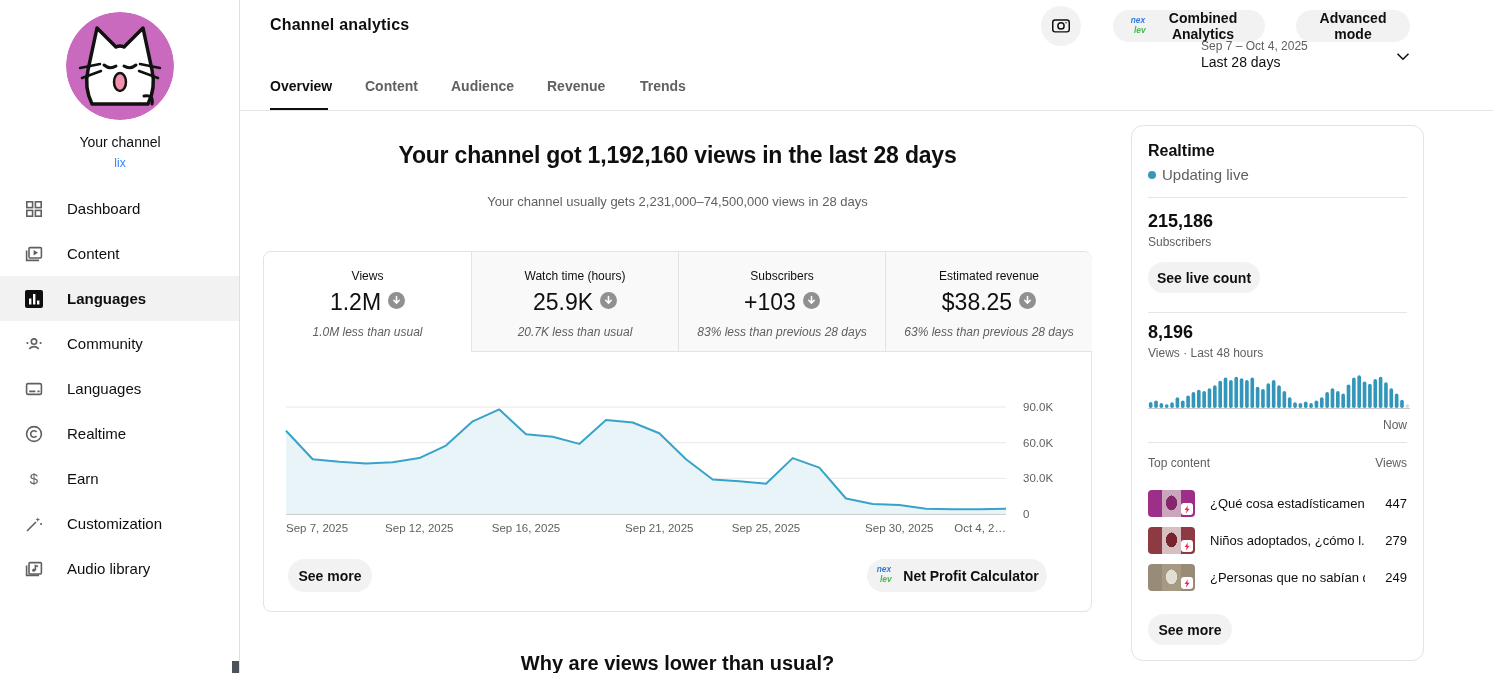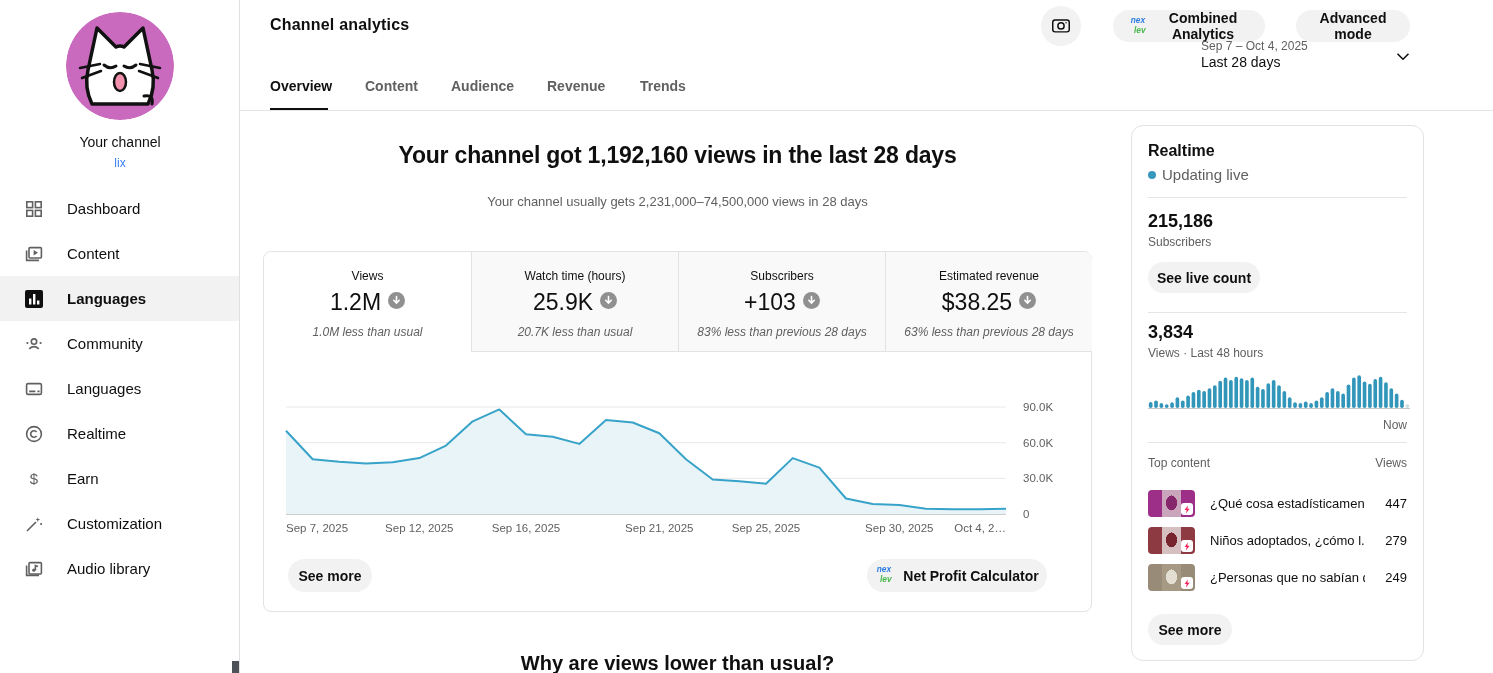--- a/index.html
+++ b/index.html
@@ -347,21 +347,21 @@
       <span class="rt-live-label">Updating live</span>
     </div>
     <div class="rt-divider" style="top:71px"></div>
 
     <div class="rt-subs-value">215,186</div>
     <div class="rt-subs-label">Subscribers</div>
     <button class="rt-live-btn">See live count</button>
 
     <div class="rt-divider" style="top:186px"></div>
 
-    <div class="rt-views-value">3,834</div>
+    <div class="rt-views-value">8,196</div>
     <div class="rt-views-label">Views · Last 48 hours</div>
 
     <svg class="rt-bars-svg" width="262" height="46">
         <rect x="0.86" y="34.92" width="3.64" height="6.08" rx="1.82" fill="#3196ba"></rect>
         <rect x="6.20" y="33.40" width="3.64" height="7.60" rx="1.82" fill="#3196ba"></rect>
         <rect x="11.55" y="36.06" width="3.64" height="4.94" rx="1.82" fill="#3196ba"></rect>
         <rect x="16.90" y="37.20" width="3.64" height="3.80" rx="1.82" fill="#3196ba"></rect>
         <rect x="22.24" y="35.30" width="3.64" height="5.70" rx="1.82" fill="#3196ba"></rect>
         <rect x="27.59" y="30.36" width="3.64" height="10.64" rx="1.82" fill="#3196ba"></rect>
         <rect x="32.94" y="33.40" width="3.64" height="7.60" rx="1.82" fill="#3196ba"></rect>

